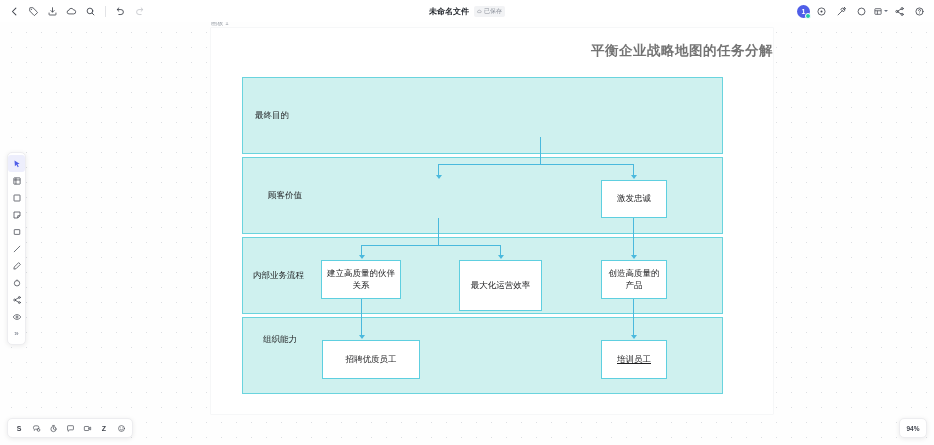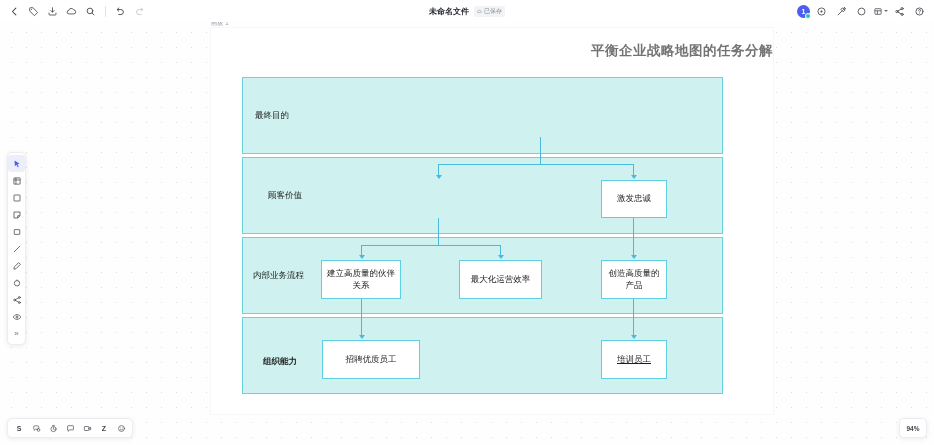--- a/index.html
+++ b/index.html
@@ -299,25 +299,25 @@
       <div class="band" style="left:31px; top:49px; width:481px; height:77px;"></div>
       <div class="band-label" style="left:44px; top:82px;">最终目的</div>
 
       <div class="band" style="left:31px; top:129px; width:481px; height:77px;"></div>
       <div class="band-label" style="left:57px; top:162px;">顾客价值</div>
       <div class="node" style="left:390px; top:152px; width:66px; height:38px;">激发忠诚</div>
 
       <div class="band" style="left:31px; top:209px; width:481px; height:77px;"></div>
       <div class="band-label" style="left:42px; top:242px;">内部业务流程</div>
       <div class="node" style="left:110px; top:232px; width:80px; height:39px; padding:0 3px;">建立高质量的伙伴关系</div>
-      <div class="node" style="left:248px; top:232px; width:83px; height:39px;">最大化运营效率</div>
+      <div class="node" style="left:248px; top:232px; width:83px; height:51px;">最大化运营效率</div>
       <div class="node" style="left:390px; top:232px; width:66px; height:39px; padding:0 4px;">创造高质量的产品</div>
 
       <div class="band" style="left:31px; top:289px; width:481px; height:77px;"></div>
-      <div class="band-label" style="left:52px; top:328px;font-weight:bold;">组织能力</div>
+      <div class="band-label" style="left:52px; top:306px;">组织能力</div>
       <div class="node" style="left:111px; top:312px; width:98px; height:39px;">招聘优质员工</div>
       <div class="node" style="left:390px; top:312px; width:66px; height:39px;text-decoration:underline;">培训员工</div>
 
       <div class="conn conn-v" style="left:329px; top:109px; height:28px;"></div>
       <div class="conn conn-h" style="left:227px; top:136px; width:196px;"></div>
       <div class="conn conn-v" style="left:227px; top:136px; height:11px;"></div>
       <div class="conn conn-v" style="left:422px; top:136px; height:11px;"></div>
       <div class="arrow-d" style="left:224.5px; top:147px;"></div>
       <div class="arrow-d" style="left:419.5px; top:147px;"></div>
 

